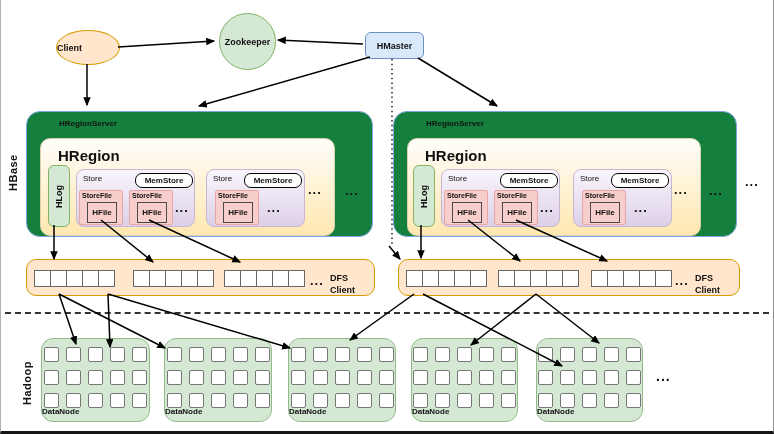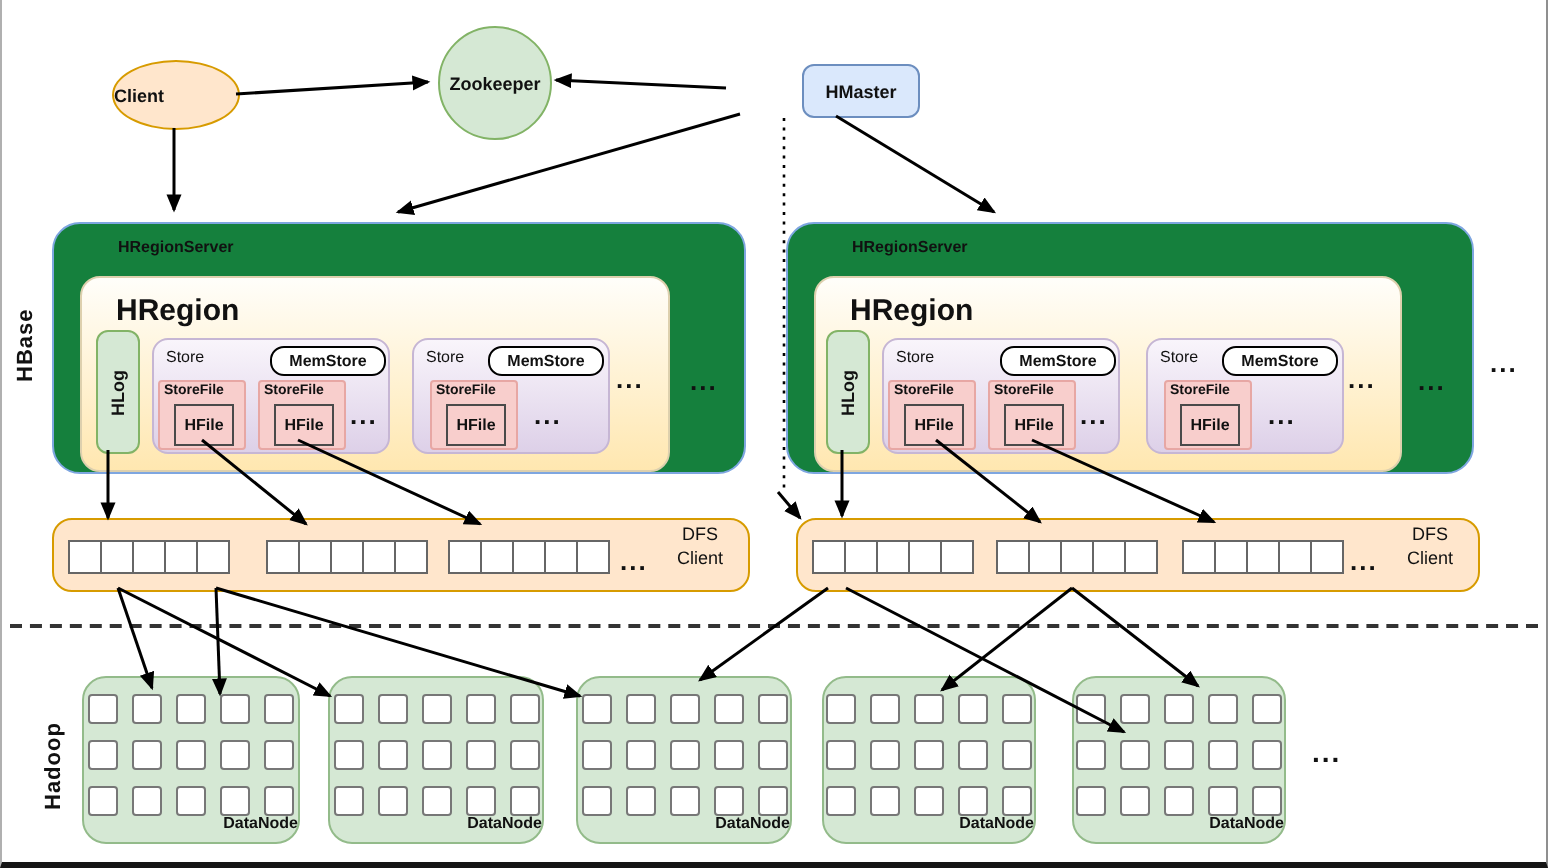--- a/index.html
+++ b/index.html
@@ -30,45 +30,45 @@
   .memstore{position:absolute;top:3px;width:56px;height:13px;background:#fff;border:1px solid #000;border-radius:7px;
     display:flex;align-items:center;justify-content:center;font-size:8px;font-weight:bold;}
   .storefile{position:absolute;top:20px;width:42px;height:33px;background:#f8cecc;border:1px solid #e7a7a4;border-radius:2px;}
   .sf-label{position:absolute;left:2px;top:1px;font-size:7px;font-weight:bold;}
   .hfile{position:absolute;left:7px;top:11px;width:28px;height:19px;background:#f8cecc;border:1px solid #4a4a4a;
     display:flex;align-items:center;justify-content:center;font-size:8px;font-weight:bold;}
   .dots{font-size:13px;font-weight:bold;letter-spacing:1px;line-height:8px;}
   .dfs{background:#ffe6cc;border:1px solid #d79b00;border-radius:10px;}
   .dfs-group{position:absolute;top:10px;display:flex;}
   .sq{width:15px;height:15px;background:#fff;border:1px solid #666;margin-left:-1px;}
-  .dfs-label{position:absolute;top:1px;width:40px;text-align:center;font-size:9px;font-weight:normal;line-height:12px;white-space:normal;}
+  .dfs-label{position:absolute;top:12px;width:40px;text-align:left;font-size:9px;font-weight:bold;line-height:12px;white-space:normal;}
   .dashline{border-top:2px dashed #333;height:0;}
   .datanode{position:absolute;top:338px;height:84px;background:#d5e8d4;border:1px solid #93bb8a;border-radius:12px;box-sizing:border-box;}
   .dn-grid{display:flex;flex-direction:column;gap:8px;align-items:center;padding-top:8px;}
   .dn-row{display:flex;gap:7px;}
   .dnsq{width:13px;height:13px;background:#fff;border:1px solid #777;border-radius:2px;}
-  .dn-label{position:absolute;bottom:5px;left:0;width:100%;text-align:right;font-size:8px;font-weight:bold;margin-top:35px;}
+  .dn-label{position:absolute;bottom:5px;left:0;width:100%;text-align:left;font-size:8px;font-weight:bold;margin-top:35px;}
   .arrows{position:absolute;left:0;top:0;z-index:6;pointer-events:none;}
 </style>
 </head>
 <body>
 
 <div class="canvas">
 
 
   <div class="abs vlabel" style="left:6px;top:140px;height:66px;">HBase</div>
   <div class="abs vlabel" style="left:20px;top:354px;height:58px;">Hadoop</div>
 
   <div class="abs ellipse" style="left:55px;top:30px;width:62px;height:33px;">
     <span>Client</span>
   </div>
   <div class="abs circle" style="left:218px;top:13px;width:55px;height:55px;">
     <span>Zookeeper</span>
   </div>
-  <div class="abs hmaster" style="left:364px;top:32px;width:57px;height:25px;margin-left:36px;">
+  <div class="abs hmaster" style="left:364px;top:32px;width:57px;height:25px;">
     <span>HMaster</span>
   </div>
 
   <div class="abs rserver" style="left:25px;top:111px;width:345px;height:124px;">
     <span class="rs-label">HRegionServer</span>
     <div class="hregion" style="left:13px;top:26px;width:293px;height:96px;">
       <span class="hr-label">HRegion</span>
       <div class="hlog" style="left:7px;top:26px;">
         <span>HLog</span>
       </div>

